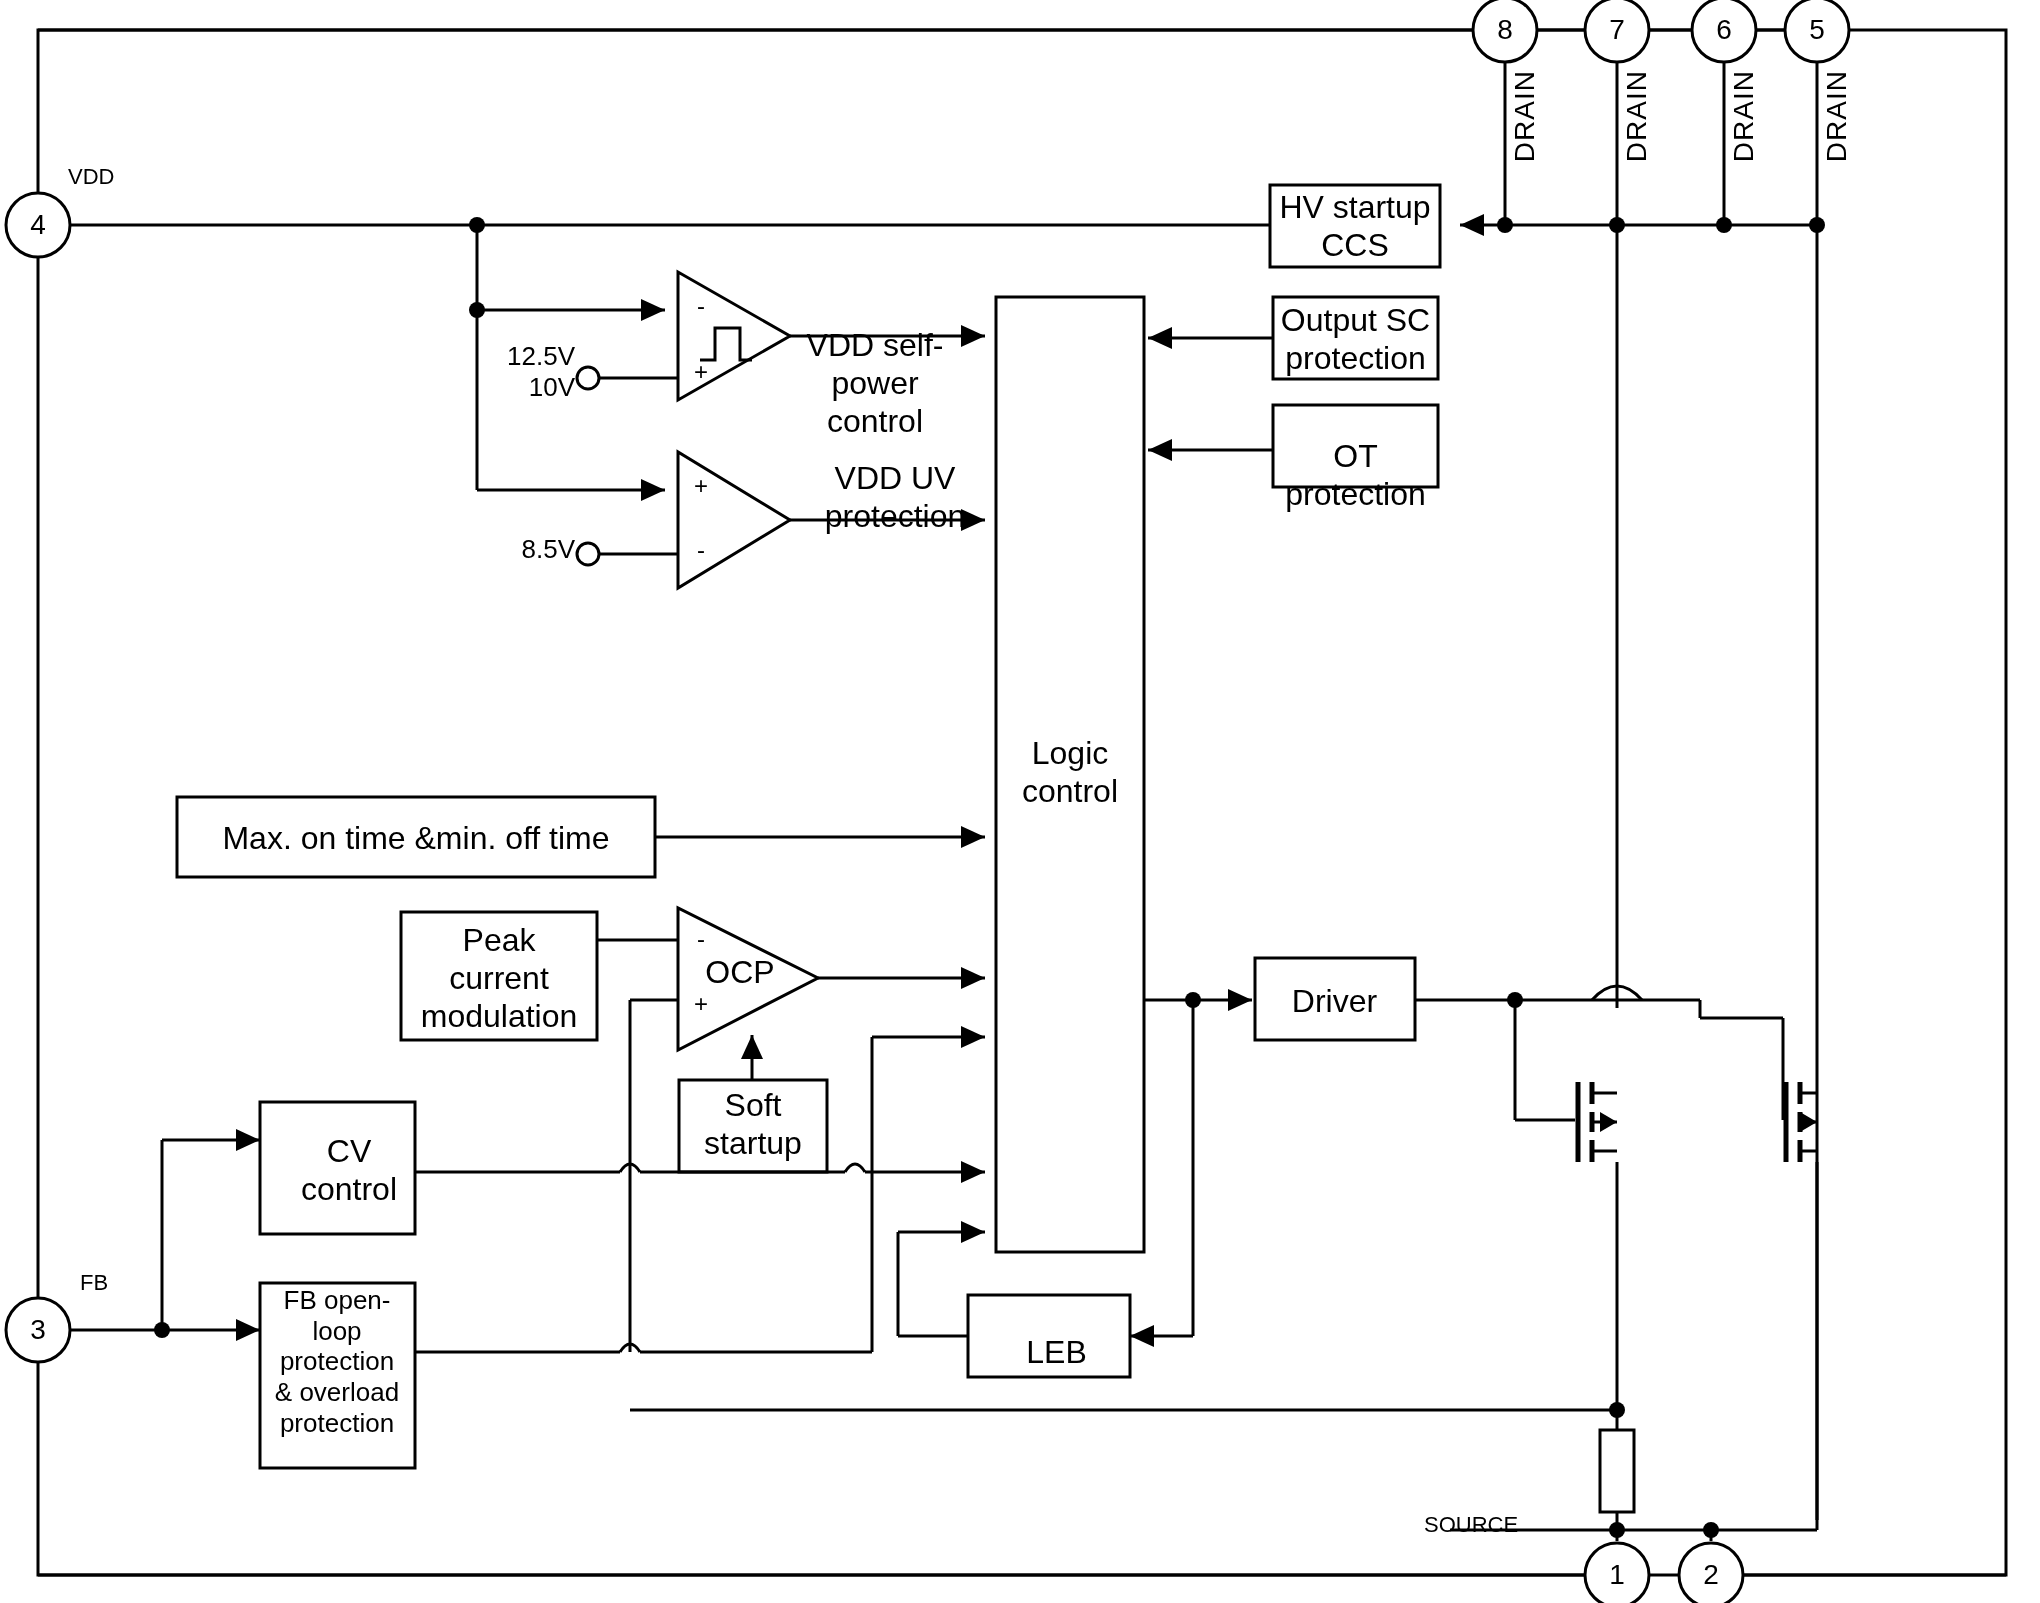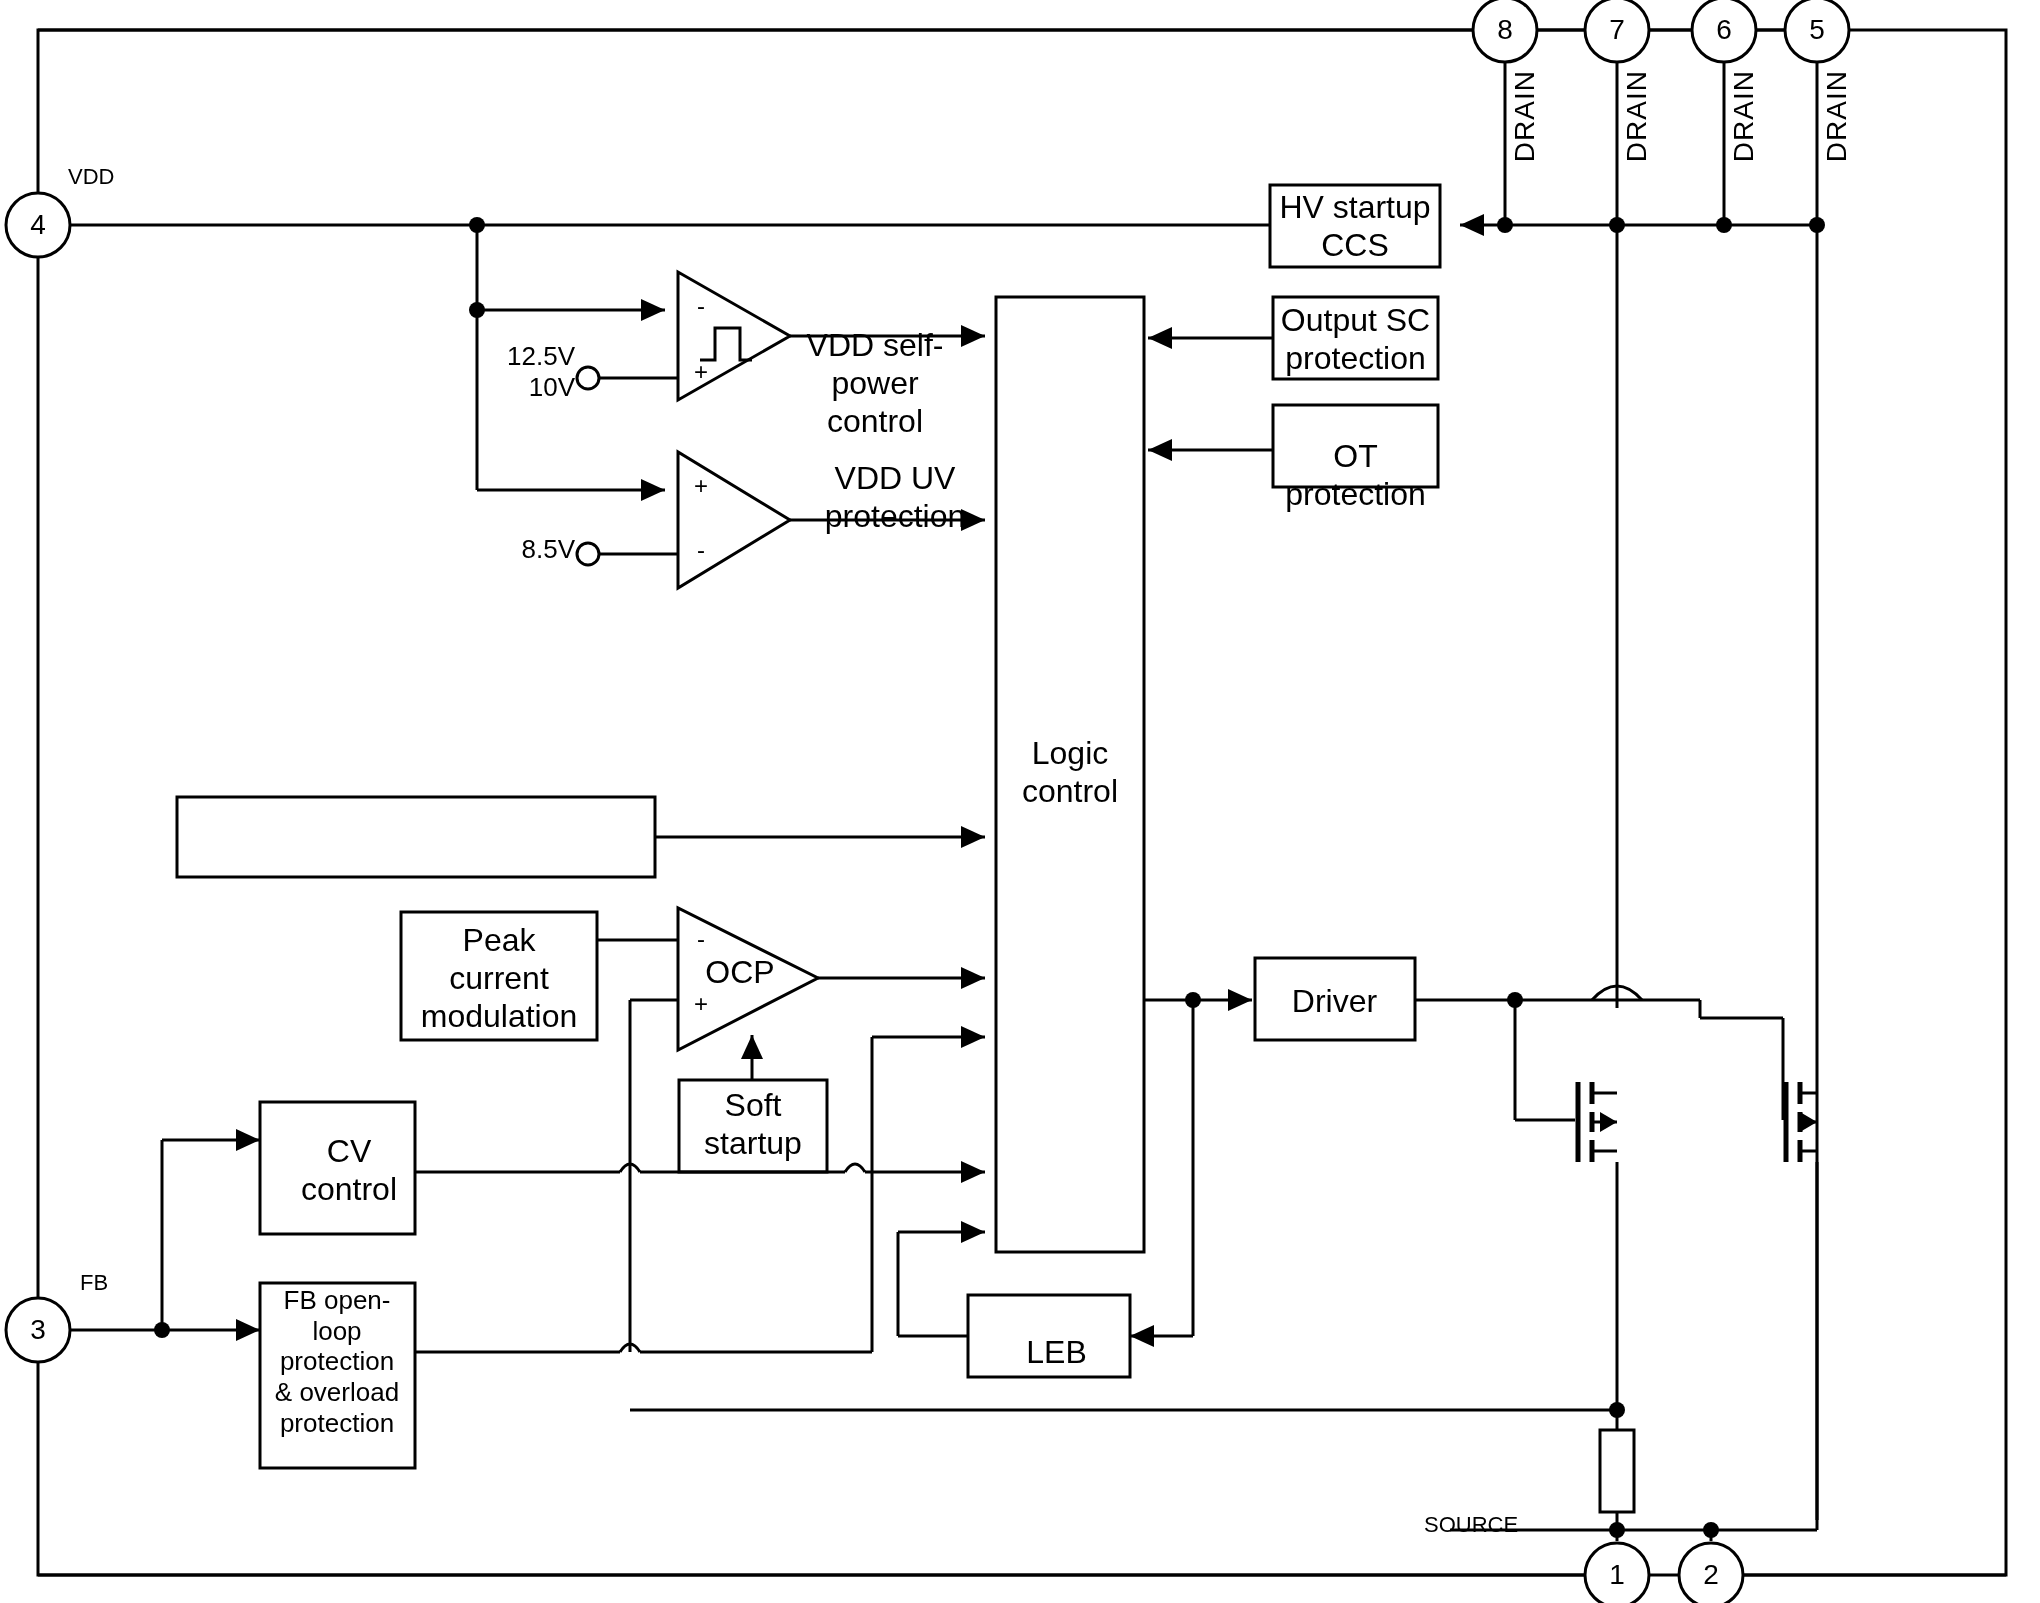--- a/index.html
+++ b/index.html
@@ -261,20 +261,21 @@
   <div class="lbl pinlbl" style="left:1424px; top:1512px;">SOURCE</div>
 
   <div class="lbl boxlbl" style="left:1275px; top:189px; width:160px;">HV startup
 CCS</div>
   <div class="lbl boxlbl" style="left:1278px; top:302px; width:155px;">Output SC
 protection</div>
   <div class="lbl boxlbl" style="left:1278px; top:410px; width:155px;margin-top:28px;">OT
 protection</div>
   <div class="lbl boxlbl" style="left:1000px; top:735px; width:140px;">Logic
 control</div>
+  <div class="lbl boxlbl" style="left:182px; top:820px; width:468px;">Max. on time &amp;min. off time</div>
   <div class="lbl boxlbl" style="left:405px; top:922px; width:188px;">Peak
 current
 modulation</div>
   <div class="lbl boxlbl" style="left:683px; top:1087px; width:140px;">Soft
 startup</div>
   <div class="lbl boxlbl" style="left:263px; top:1133px; width:148px;margin-left:12px;">CV
 control</div>
   <div class="lbl boxlbl" style="left:263px; top:1285px; width:148px; font-size:26px;">FB open-
 loop
 protection

